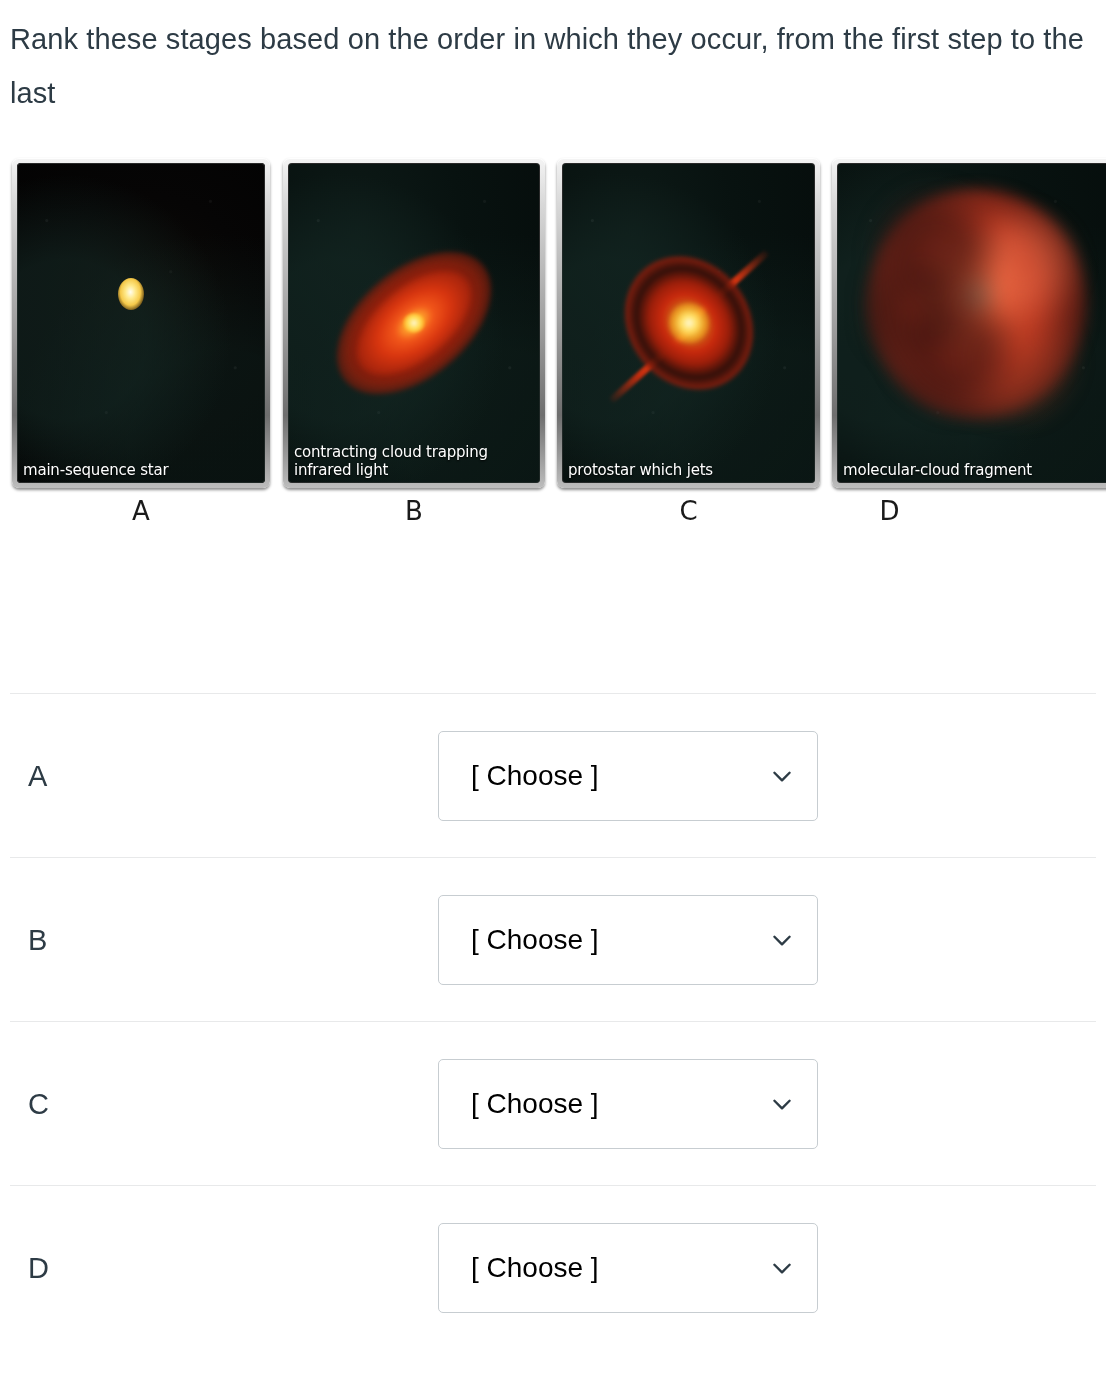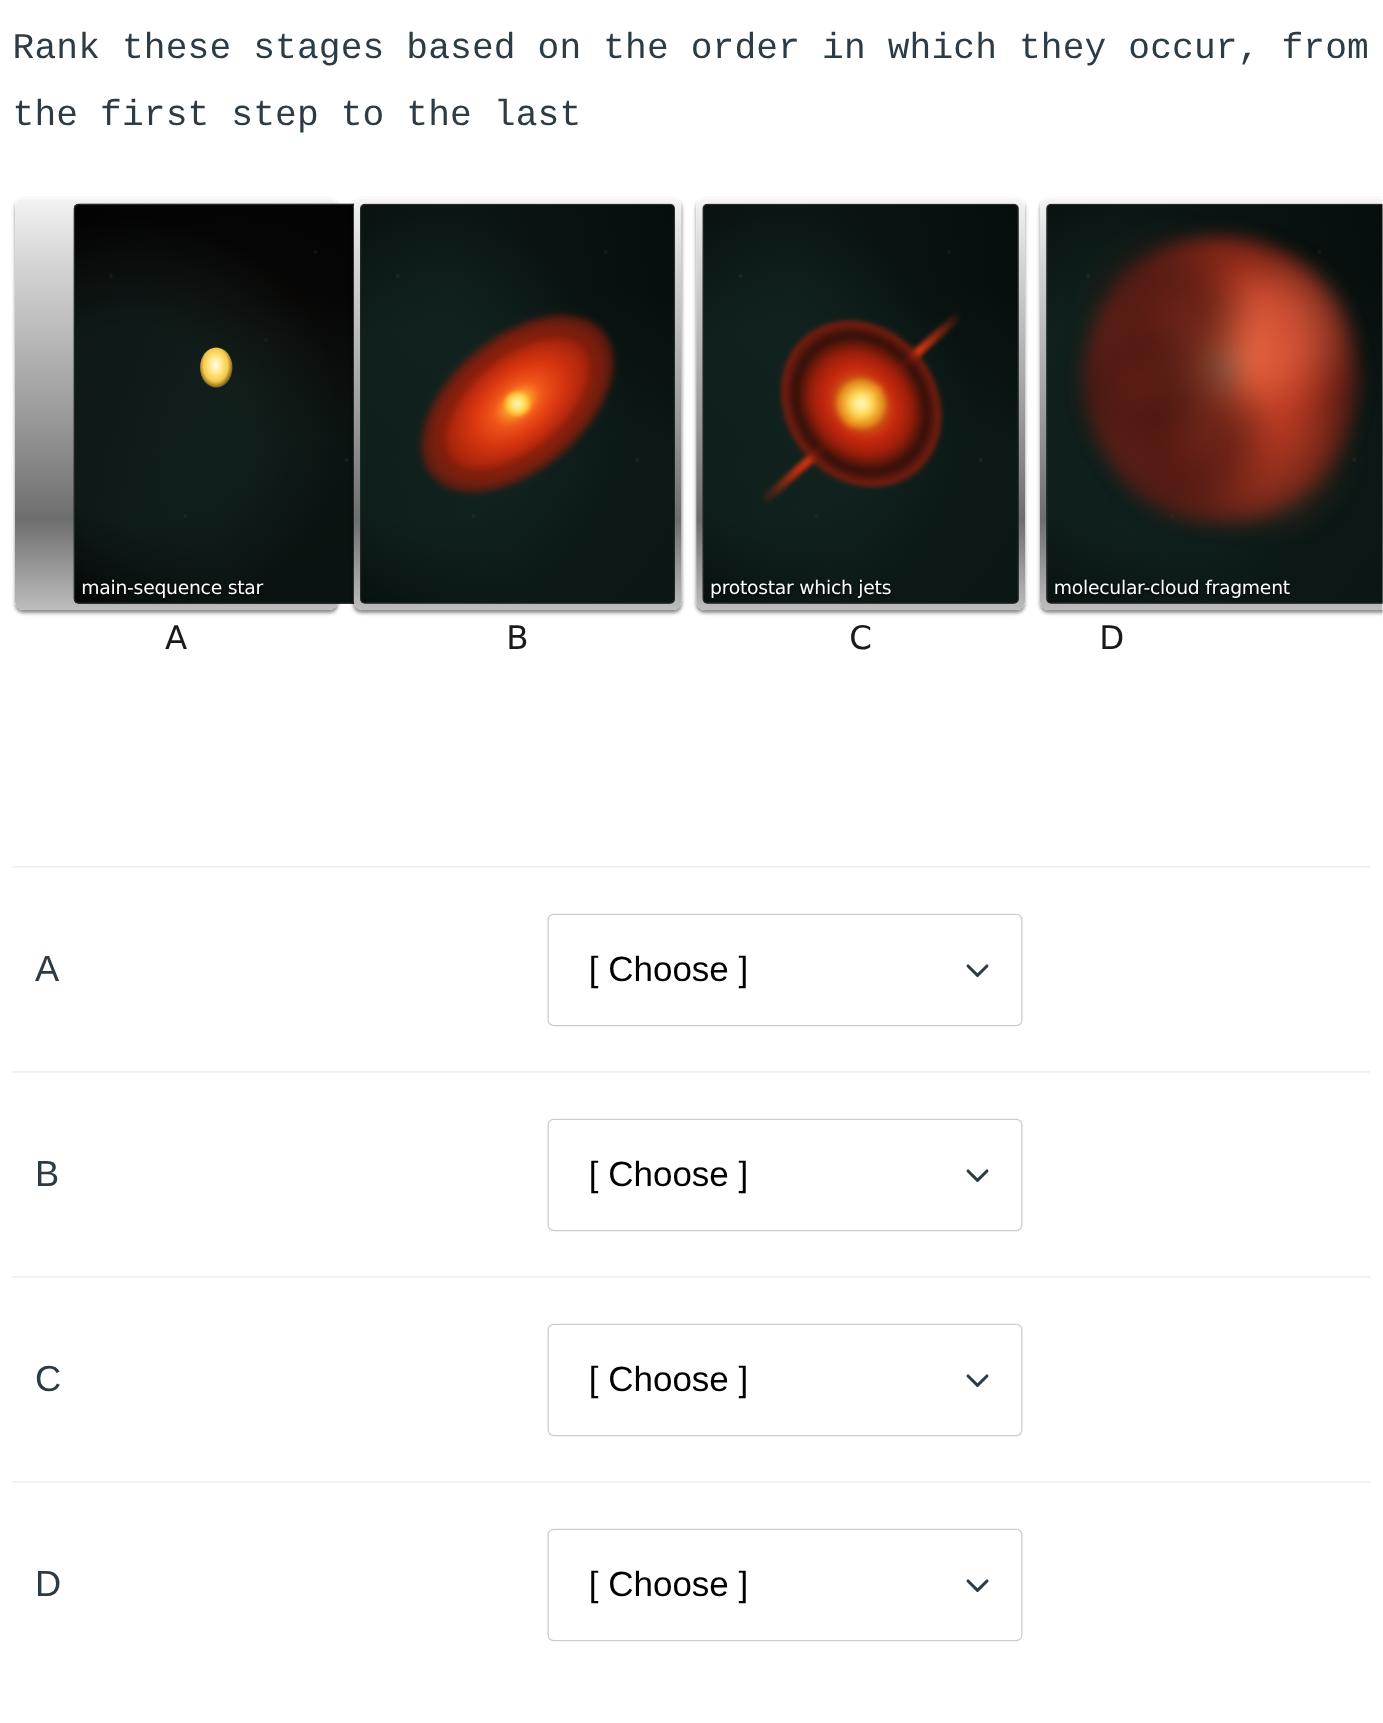--- a/index.html
+++ b/index.html
@@ -21,21 +21,20 @@
   .prompt {
     position: absolute;
     left: 10px;
     top: 12px;
     width: 1086px;
     font-size: 29px;
     line-height: 54px;
     color: #2d3b45;
     font-weight: 400;
     letter-spacing: .1px;
-    font-family: Liberation Mono, monospace;
   }
 
   
   .figure {
     position: absolute;
     left: 0;
     top: 158px;
     width: 1106px;
     height: 370px;
   }
@@ -79,21 +78,21 @@
     width: 100%;
     text-align: center;
     font-family: "DejaVu Sans", sans-serif;
     font-size: 26px;
     color: #1a1a1a;
     line-height: 30px;
   }
 
   
   .bg-black   { background:
-      radial-gradient(circle at 52% 42%, #0d0b08 0%, #060505 45%, #020202 100%); margin-left: 42px; }
+      radial-gradient(circle at 52% 42%, #0d0b08 0%, #060505 45%, #020202 100%); }
   .bg-dark-teal { background:
       radial-gradient(ellipse at 28% 22%, #0d1a17 0%, #081210 40%, #050b0a 100%),
       #060d0c; }
   .noise {
     position: absolute; inset: 0;
     background-image:
       radial-gradient(circle at 12% 18%, rgba(255,255,255,.05) 0 1px, transparent 2px),
       radial-gradient(circle at 78% 12%, rgba(255,255,255,.045) 0 1px, transparent 2px),
       radial-gradient(circle at 36% 78%, rgba(255,255,255,.04) 0 1px, transparent 2px),
       radial-gradient(circle at 88% 64%, rgba(255,255,255,.05) 0 1px, transparent 2px),
@@ -293,20 +292,21 @@
     <div class="panel-letter">A</div>
   </div>
 
   <div class="panel-wrap" style="left:283px; width:262px;">
     <div class="frame" style="width:262px; height:330px;">
       <div class="screen bg-dark-teal">
         <div class="noise"></div>
         <div class="disk-b"></div>
         <div class="disk-b-ring"></div>
         <div class="core-b"></div>
+        <div class="caption">contracting cloud trapping infrared light</div>
       </div>
     </div>
     <div class="panel-letter">B</div>
   </div>
 
   <div class="panel-wrap" style="left:557px; width:263px;">
     <div class="frame" style="width:263px; height:330px;">
       <div class="screen bg-dark-teal">
         <div class="noise"></div>
         <div class="jet jet-up"></div>

